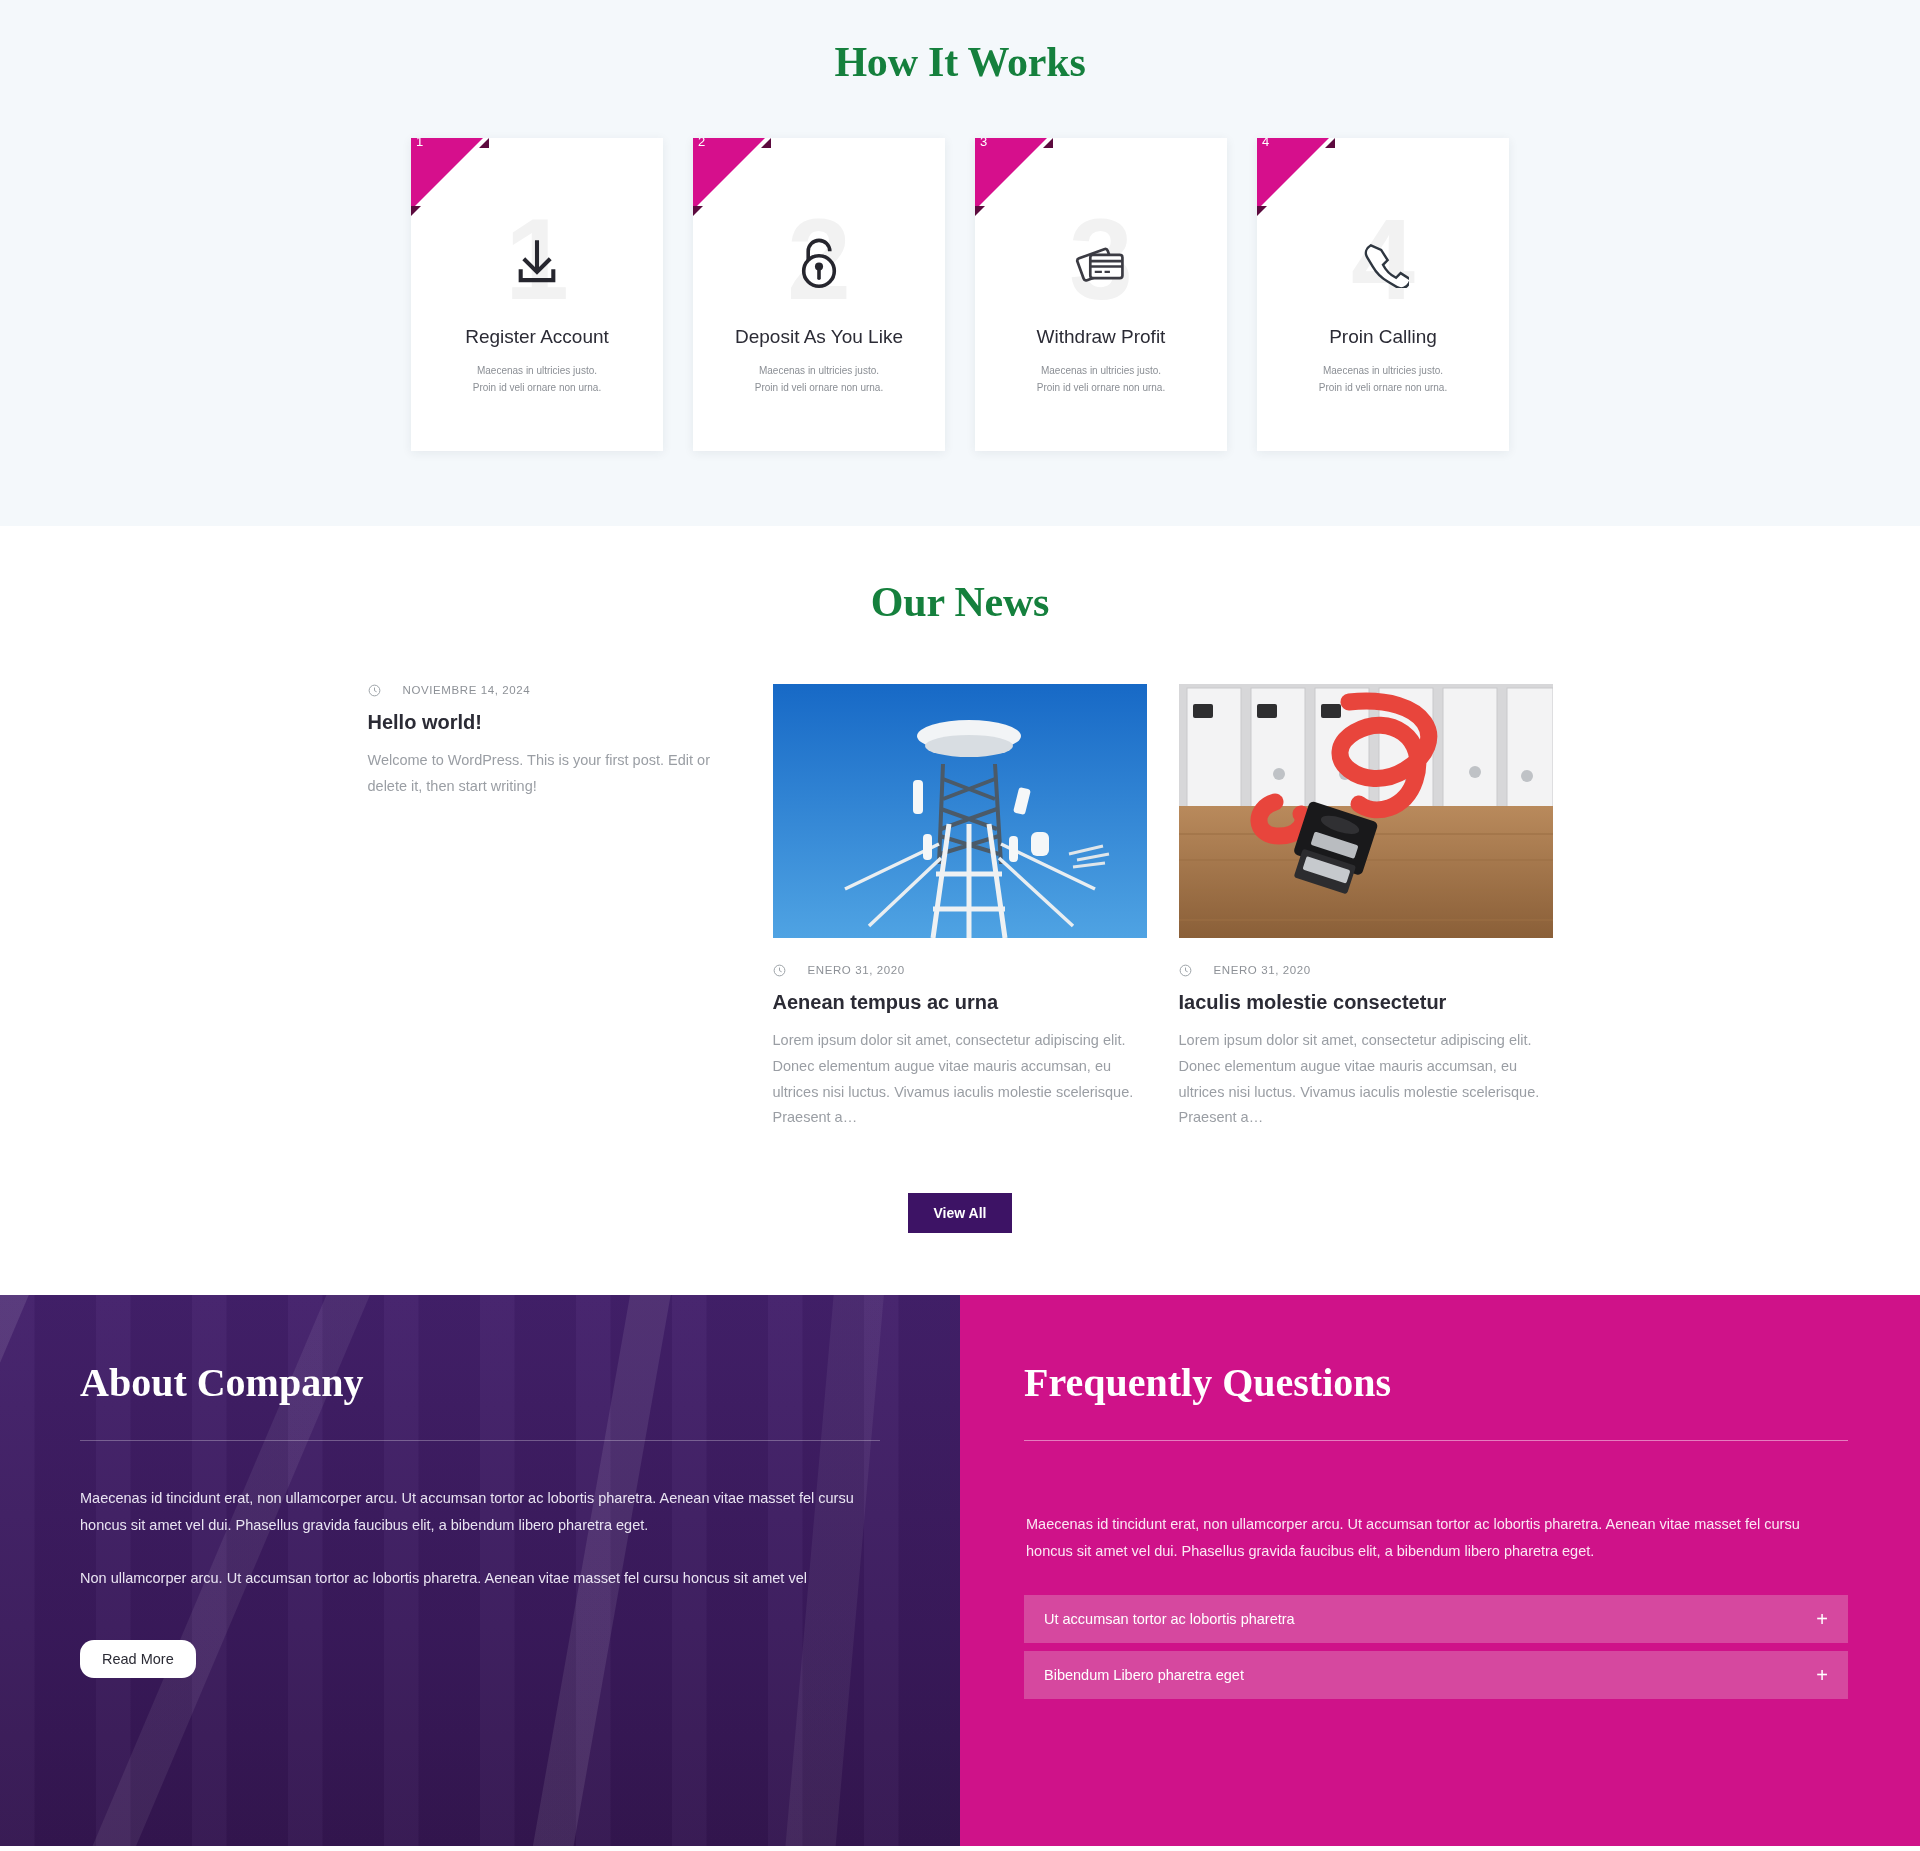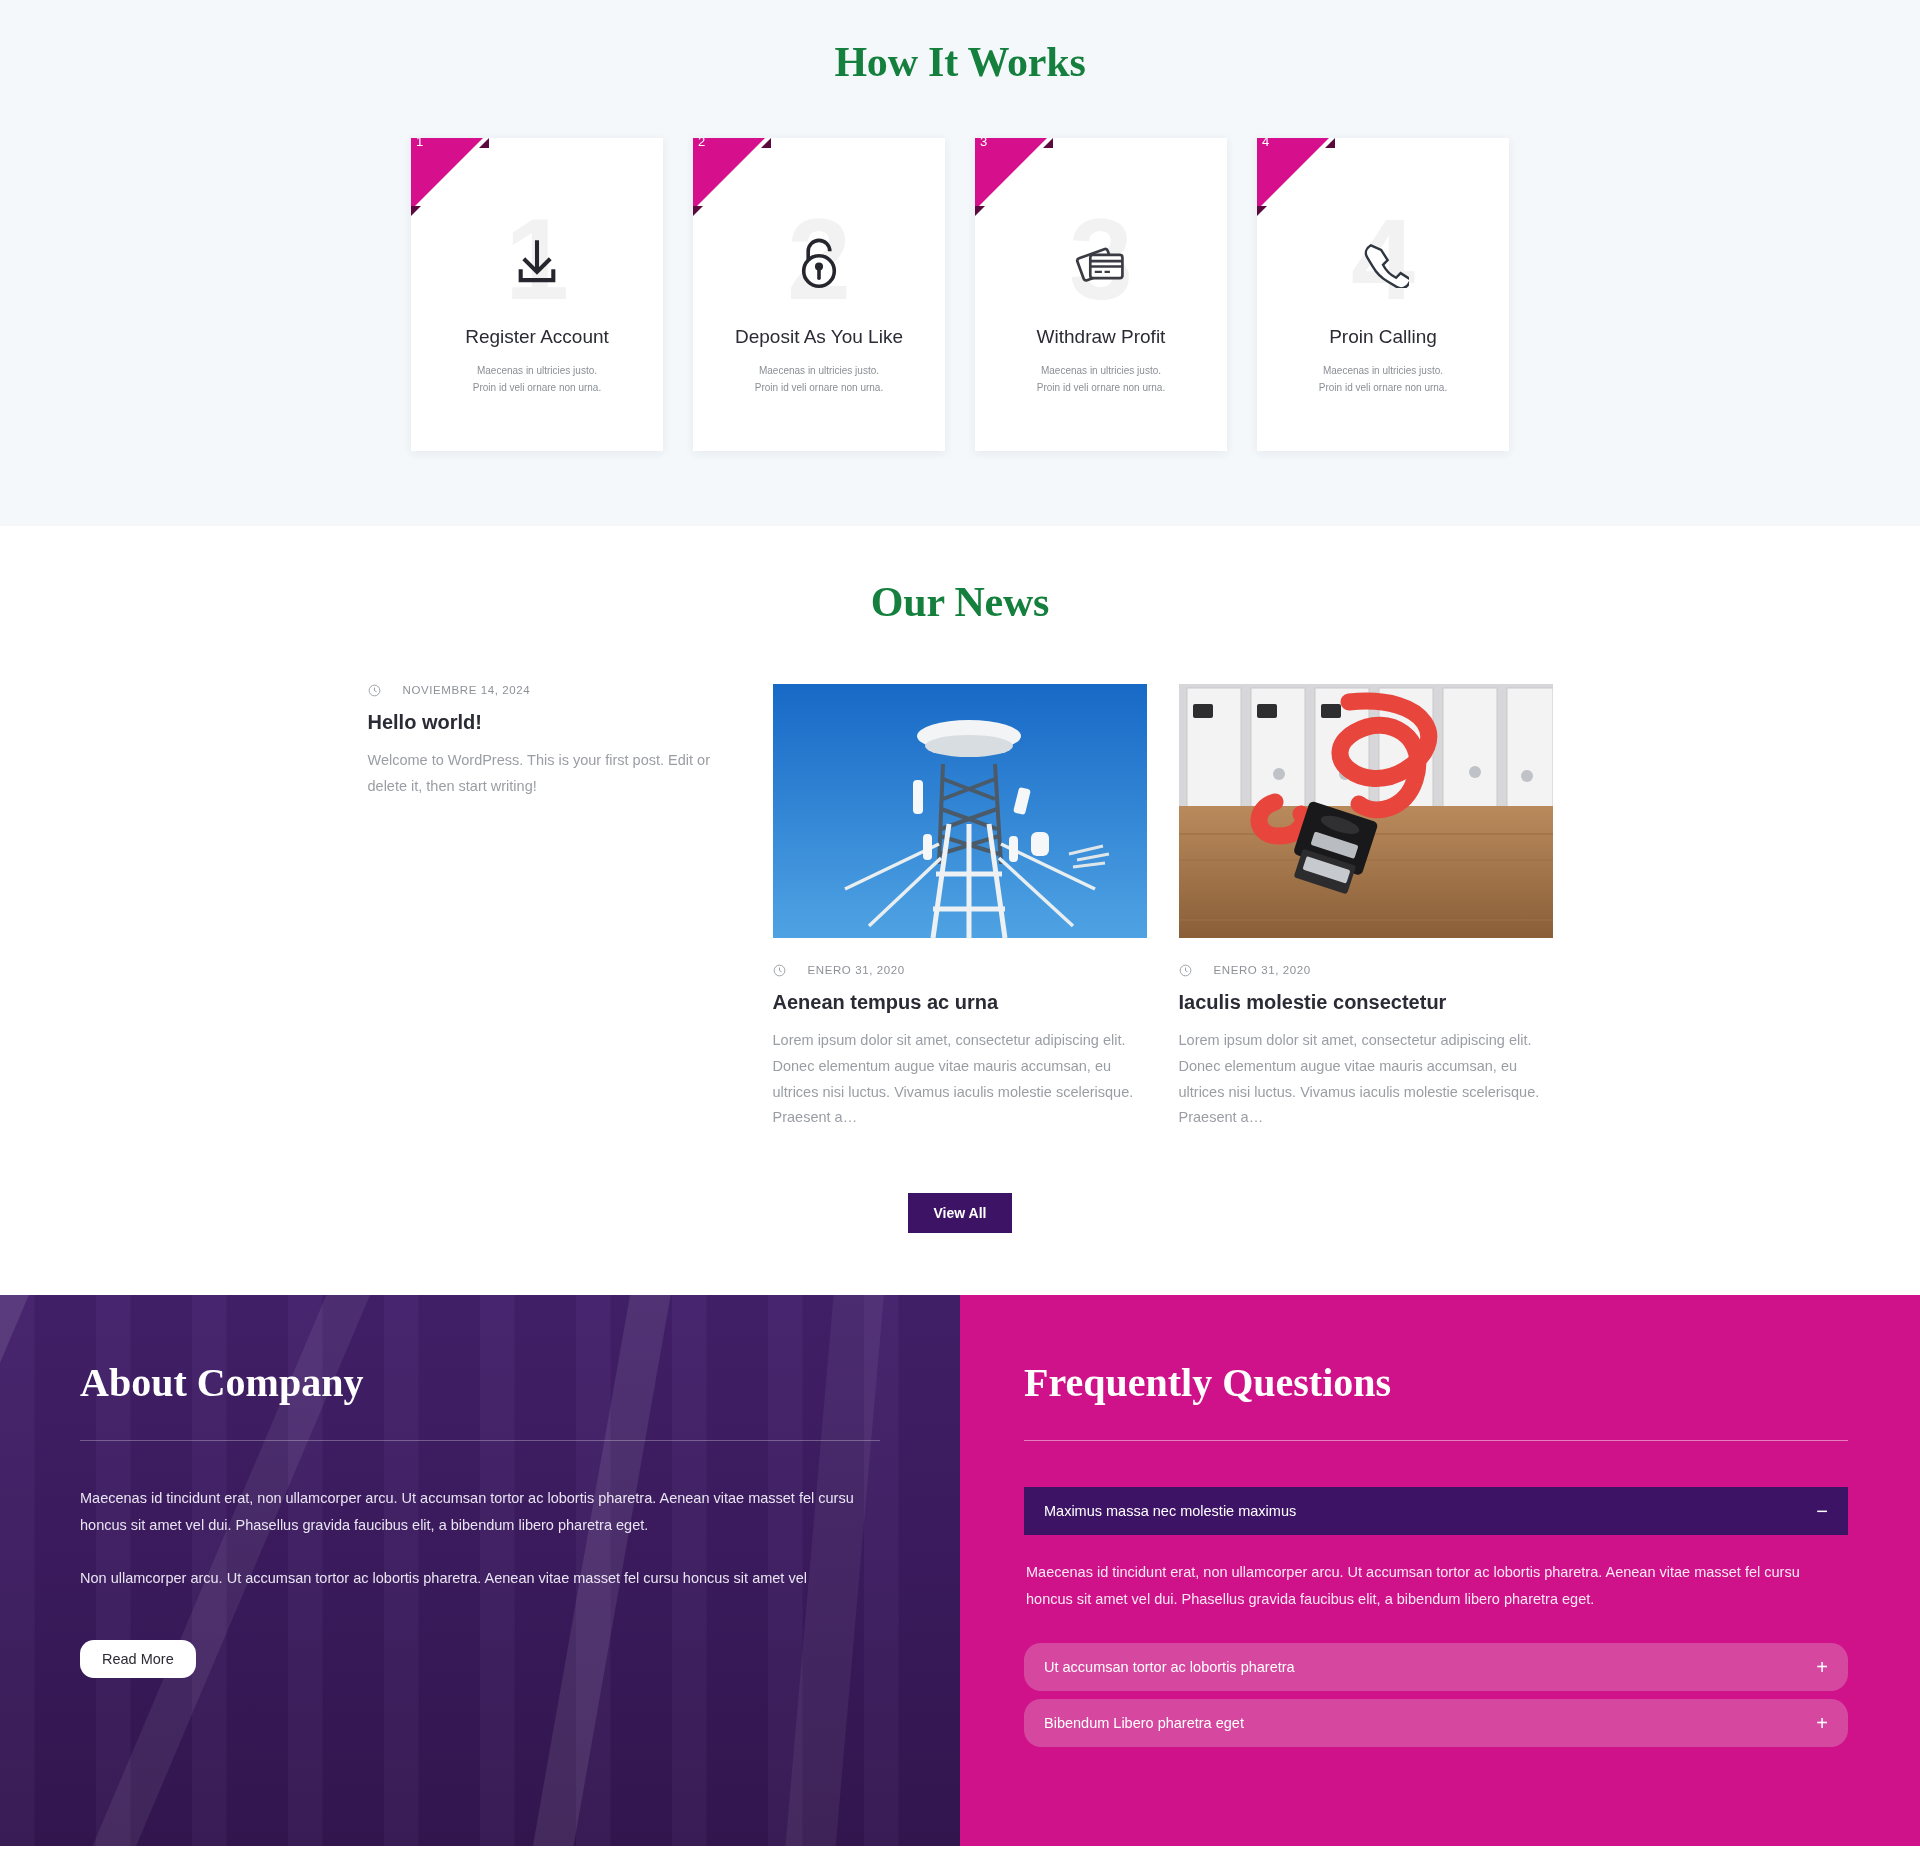--- a/index.html
+++ b/index.html
@@ -235,21 +235,21 @@
   .acc-head {
     display: flex;
     align-items: center;
     justify-content: space-between;
     padding: 14px 20px;
     font-size: 14.5px;
     color: #ffffff;
     cursor: pointer;
   }
   .acc-item.open .acc-head { background: #3d1365; }
-  .acc-item.closed .acc-head { background: #d6489f; border-radius: 17px; }
+  .acc-item.closed .acc-head { background: #d6489f; }
   .acc-sign { font-size: 20px; line-height: 1; font-weight: normal; }
   .acc-body {
     color: #fbe8f4;
     font-size: 14.5px;
     line-height: 1.85;
     padding: 24px 2px 30px 2px;
   }
   .acc-item.open + .acc-item { margin-top: 0; }
 
   svg { display: block; }
@@ -503,24 +503,20 @@
     </div>
   </section>
 
   <section class="faq">
     <h2 class="section-title-light">Frequently Questions</h2>
     <div class="rule"></div>
 
     <div class="acc">
 
       <div class="acc-item open">
-        <div class="acc-head">
-          <span>Maximus massa nec molestie maximus</span>
-          <span class="acc-sign">−</span>
-        </div>
         <div class="acc-body">Maecenas id tincidunt erat, non ullamcorper arcu. Ut accumsan tortor ac lobortis pharetra. Aenean vitae masset fel cursu honcus sit amet vel dui. Phasellus gravida faucibus elit, a bibendum libero pharetra eget.</div>
       </div>
 
       <div class="acc-item closed">
         <div class="acc-head">
           <span>Ut accumsan tortor ac lobortis pharetra</span>
           <span class="acc-sign">+</span>
         </div>
 
       </div>

